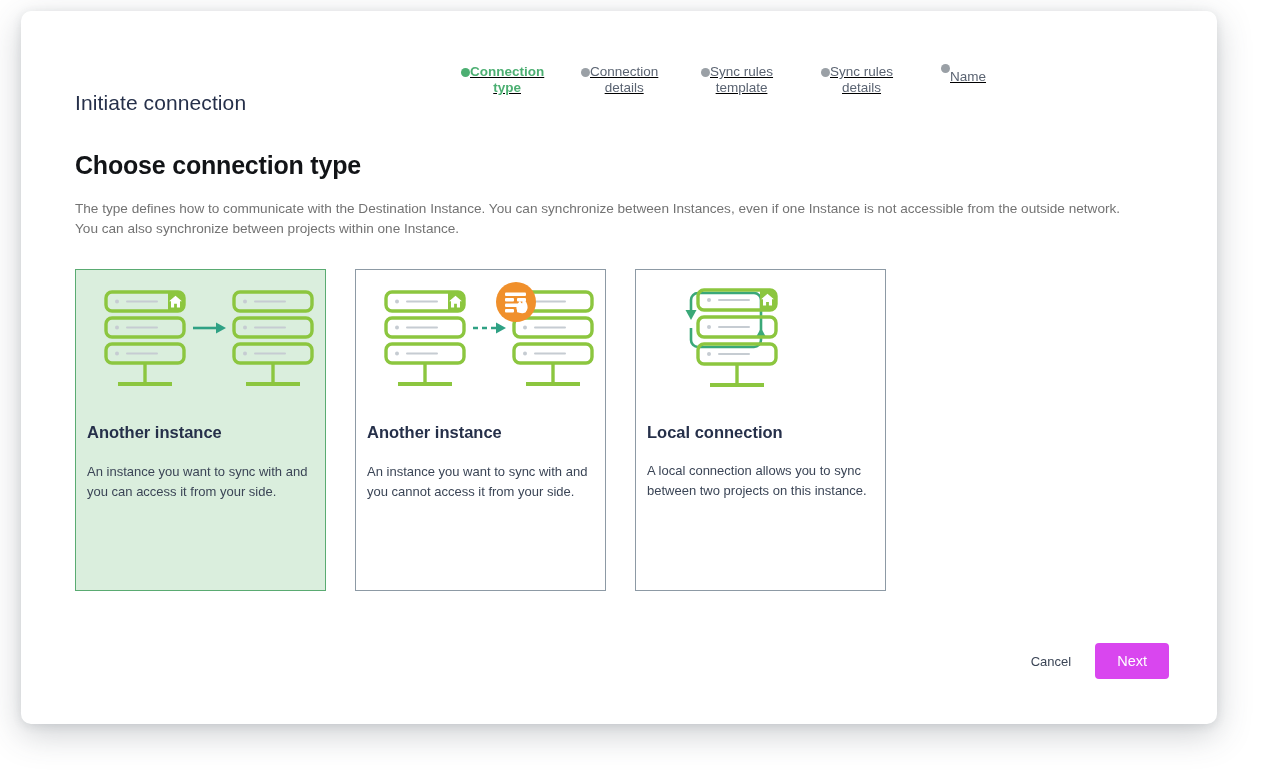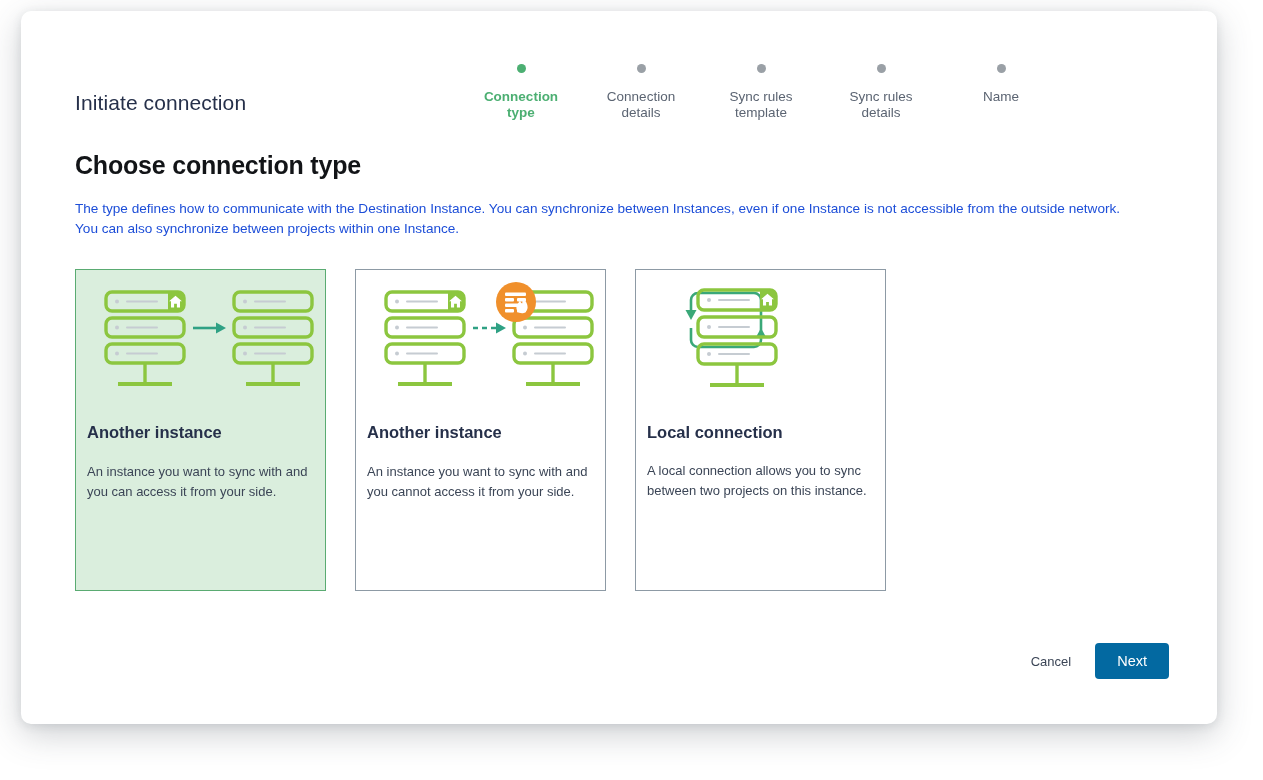--- a/index.html
+++ b/index.html
@@ -54,22 +54,22 @@
     position: absolute;
     left: 440px;
     top: 53px;
     width: 600px;
     display: flex;
     align-items: flex-start;
   }
   .step {
     width: 120px;
     display: flex;
-    flex-direction: column;
     align-items: center;
+    text-decoration: underline;
   }
   .step-dot {
     width: 9px;
     height: 9px;
     border-radius: 50%;
     background: #9aa0a6;
     margin-bottom: 16px;
   }
   .step.active .step-dot { background: #4caf72; }
   .step-label {
@@ -94,21 +94,21 @@
     color: #121417;
     letter-spacing: -.2px;
   }
   .section-desc {
     position: absolute;
     left: 54px;
     top: 188px;
     width: 1070px;
     font-size: 13.6px;
     line-height: 20px;
-    color: #1d4ed8;
+    color: #737373;
   }
 
   
   .cards {
     position: absolute;
     left: 54px;
     top: 258px;
     display: flex;
     gap: 29px;
   }
@@ -177,21 +177,21 @@
     color: #3b4556;
     background: none;
     border: none;
     padding: 8px 14px;
     cursor: pointer;
     font-family: inherit;
   }
   .btn-next {
     font-size: 14.5px;
     color: #ffffff;
-    background: #0369a1;
+    background: #d946ef;
     border: none;
     border-radius: 4px;
     padding: 10px 22px;
     margin-left: 10px;
     cursor: pointer;
     font-family: inherit;
   }
 </style>
 </head>
 <body>

